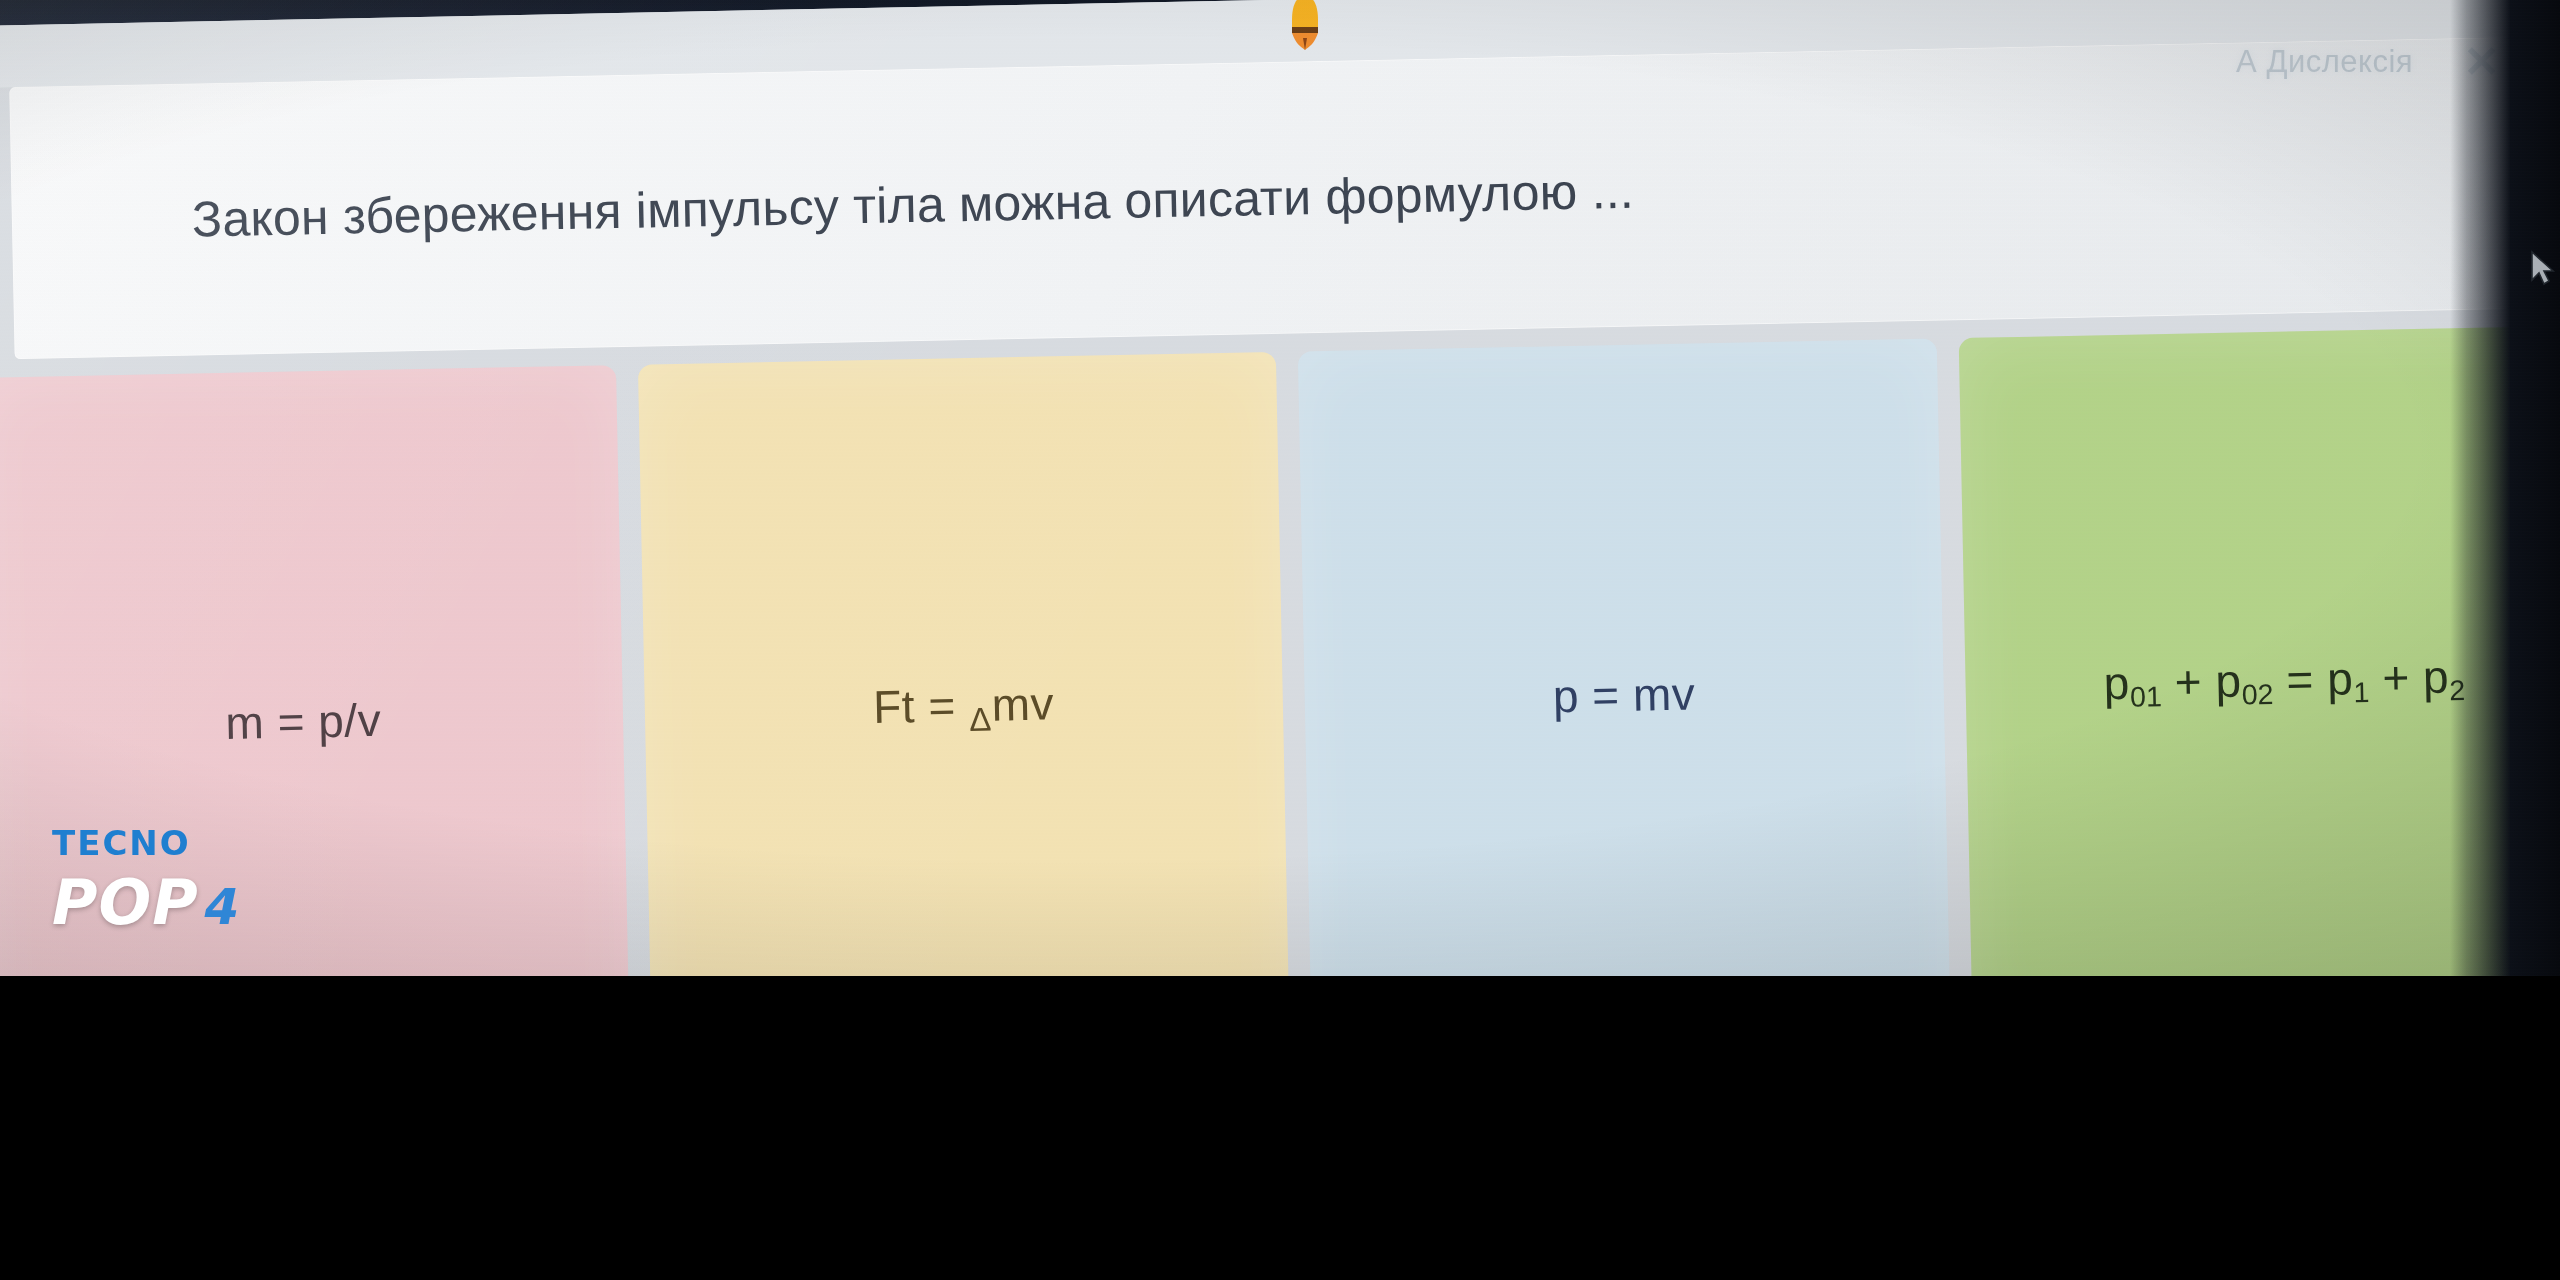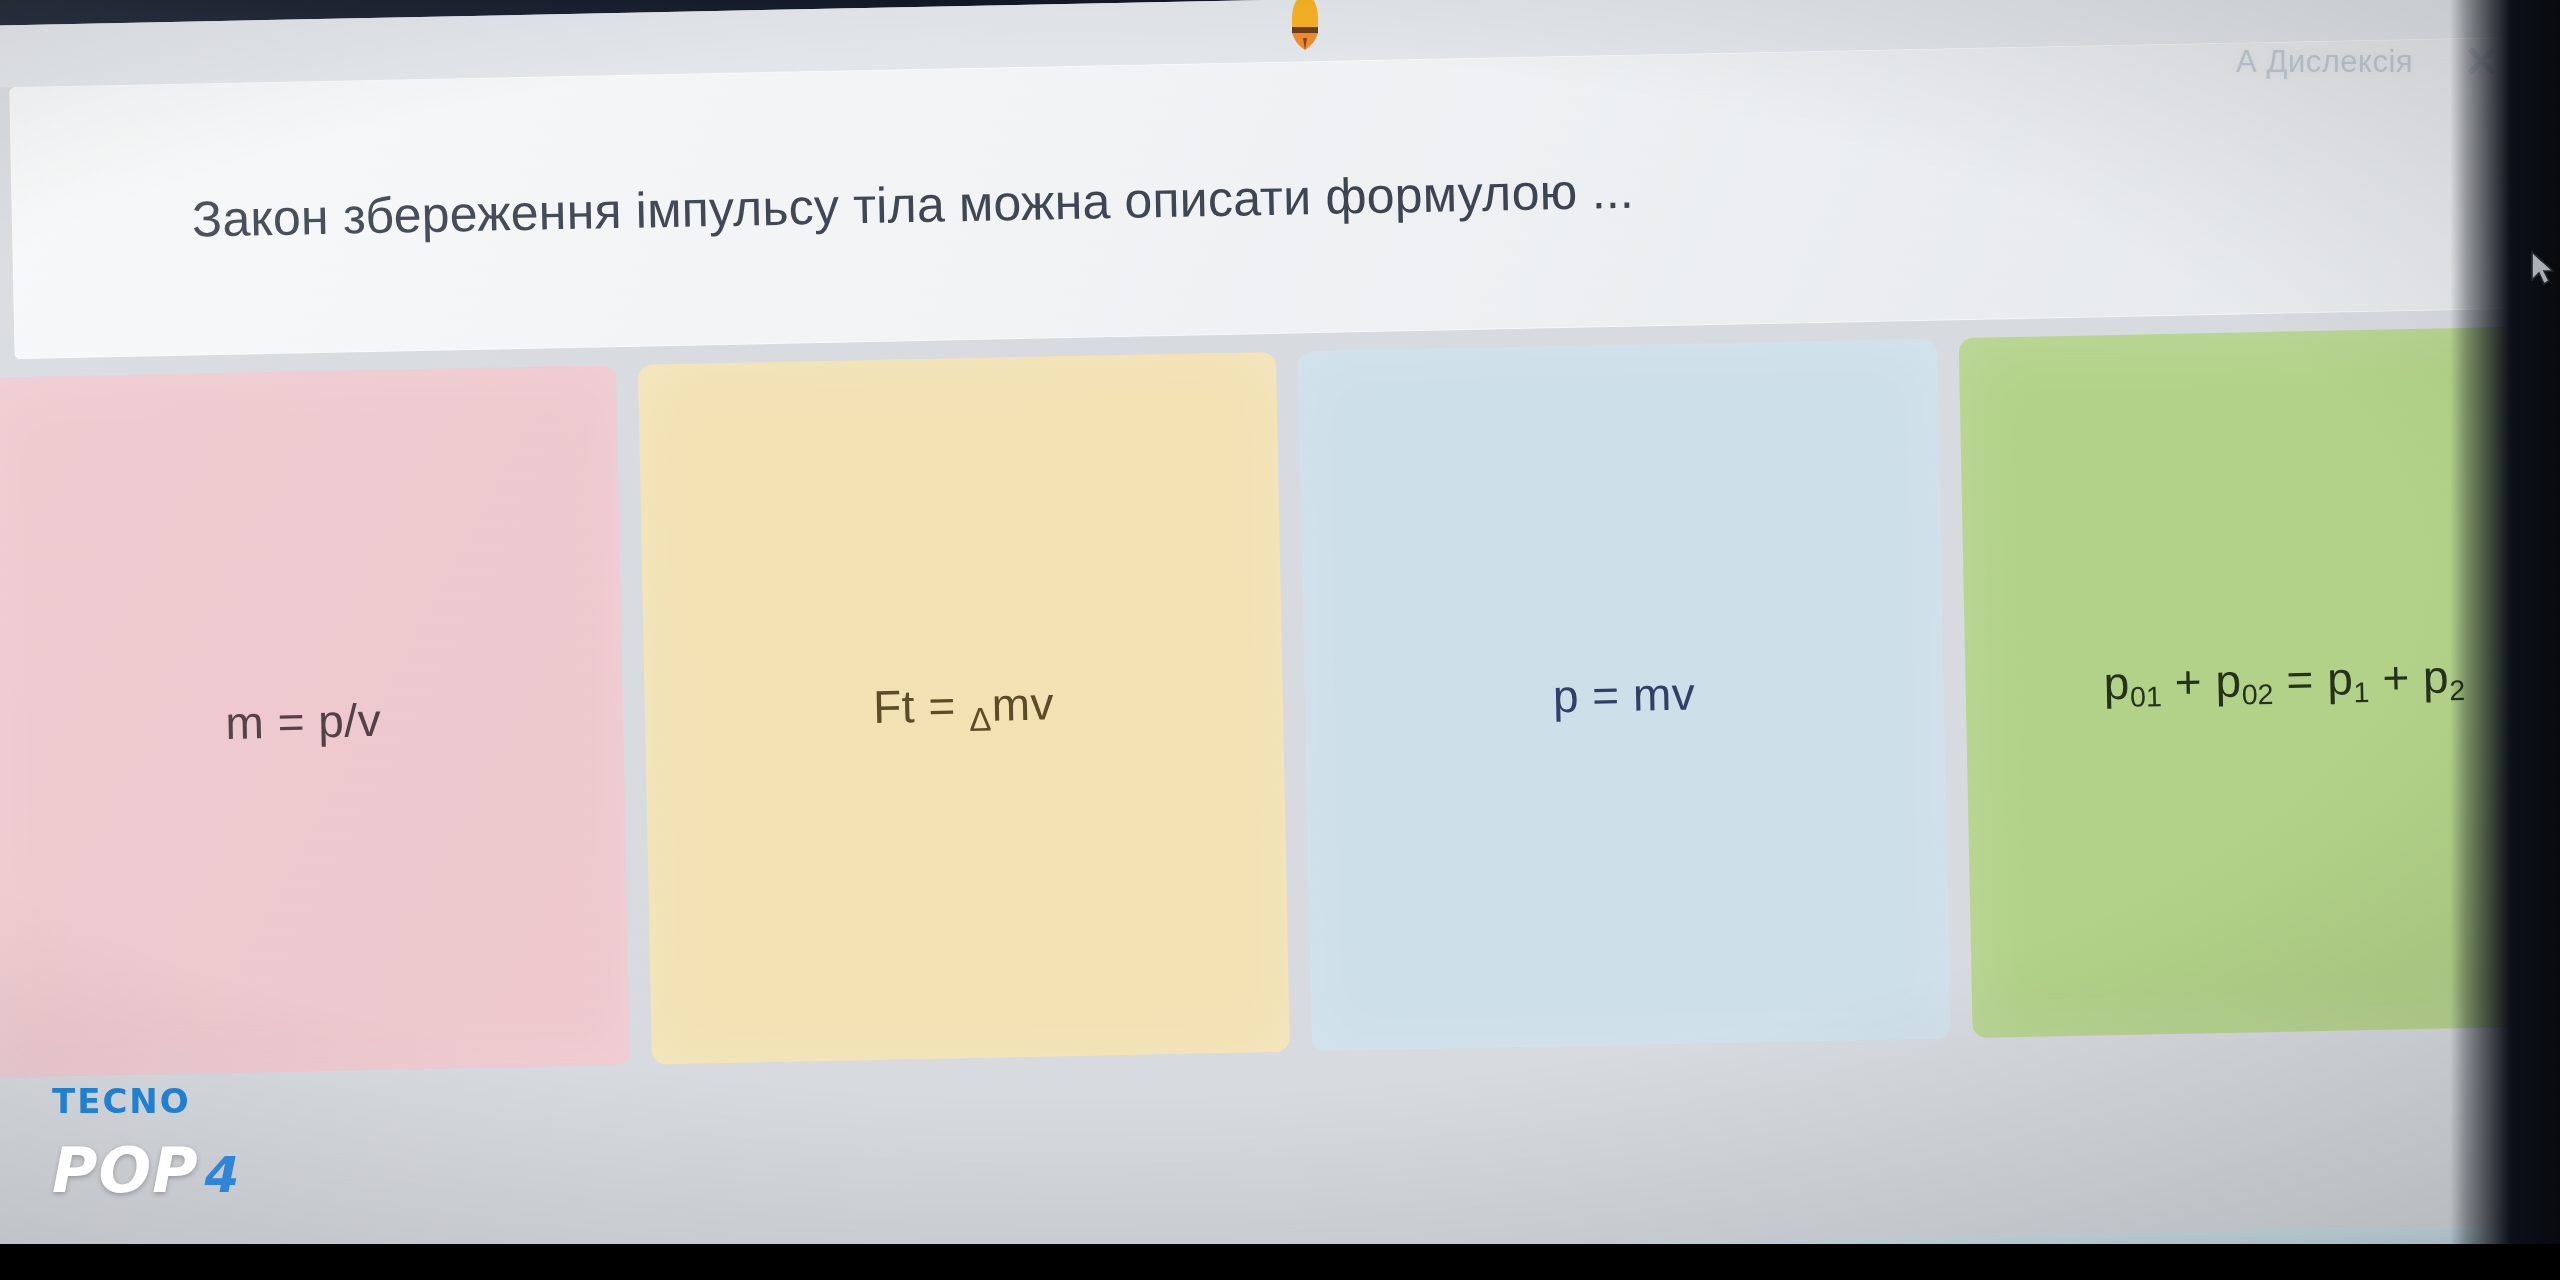--- a/index.html
+++ b/index.html
@@ -11,21 +11,21 @@
     width: 2560px;
     height: 1280px;
     overflow: hidden;
     font-family: "Liberation Sans", sans-serif;
   }
 
   
   #photo {
     position: relative;
     width: 2560px;
-    height: 1244px;
+    height: 976px;
     overflow: hidden;
     background: #0d1322;
   }
 
   
   .desktop-backdrop {
     position: absolute;
     left: 0; top: 0;
     width: 2560px; height: 150px;
     background: linear-gradient(180deg, #0b1220 0%, #15203a 55%, #1b2742 100%);
@@ -250,21 +250,21 @@
     font-size: 34px;
     font-weight: 700;
     color: #1f7fd0;
     letter-spacing: 2px;
     font-family: "DejaVu Sans", sans-serif;
   }
   .wm-pop-line {
     display: flex;
     align-items: baseline;
     gap: 6px;
-    margin-top: 22px;
+    margin-top: 12px;
   }
   .wm-pop {
     font-size: 62px;
     font-weight: 700;
     font-style: italic;
     color: #ffffff;
     letter-spacing: 1px;
     font-family: "DejaVu Sans", sans-serif;
     text-shadow: 0 2px 5px rgba(0,0,0,0.25);
   }

